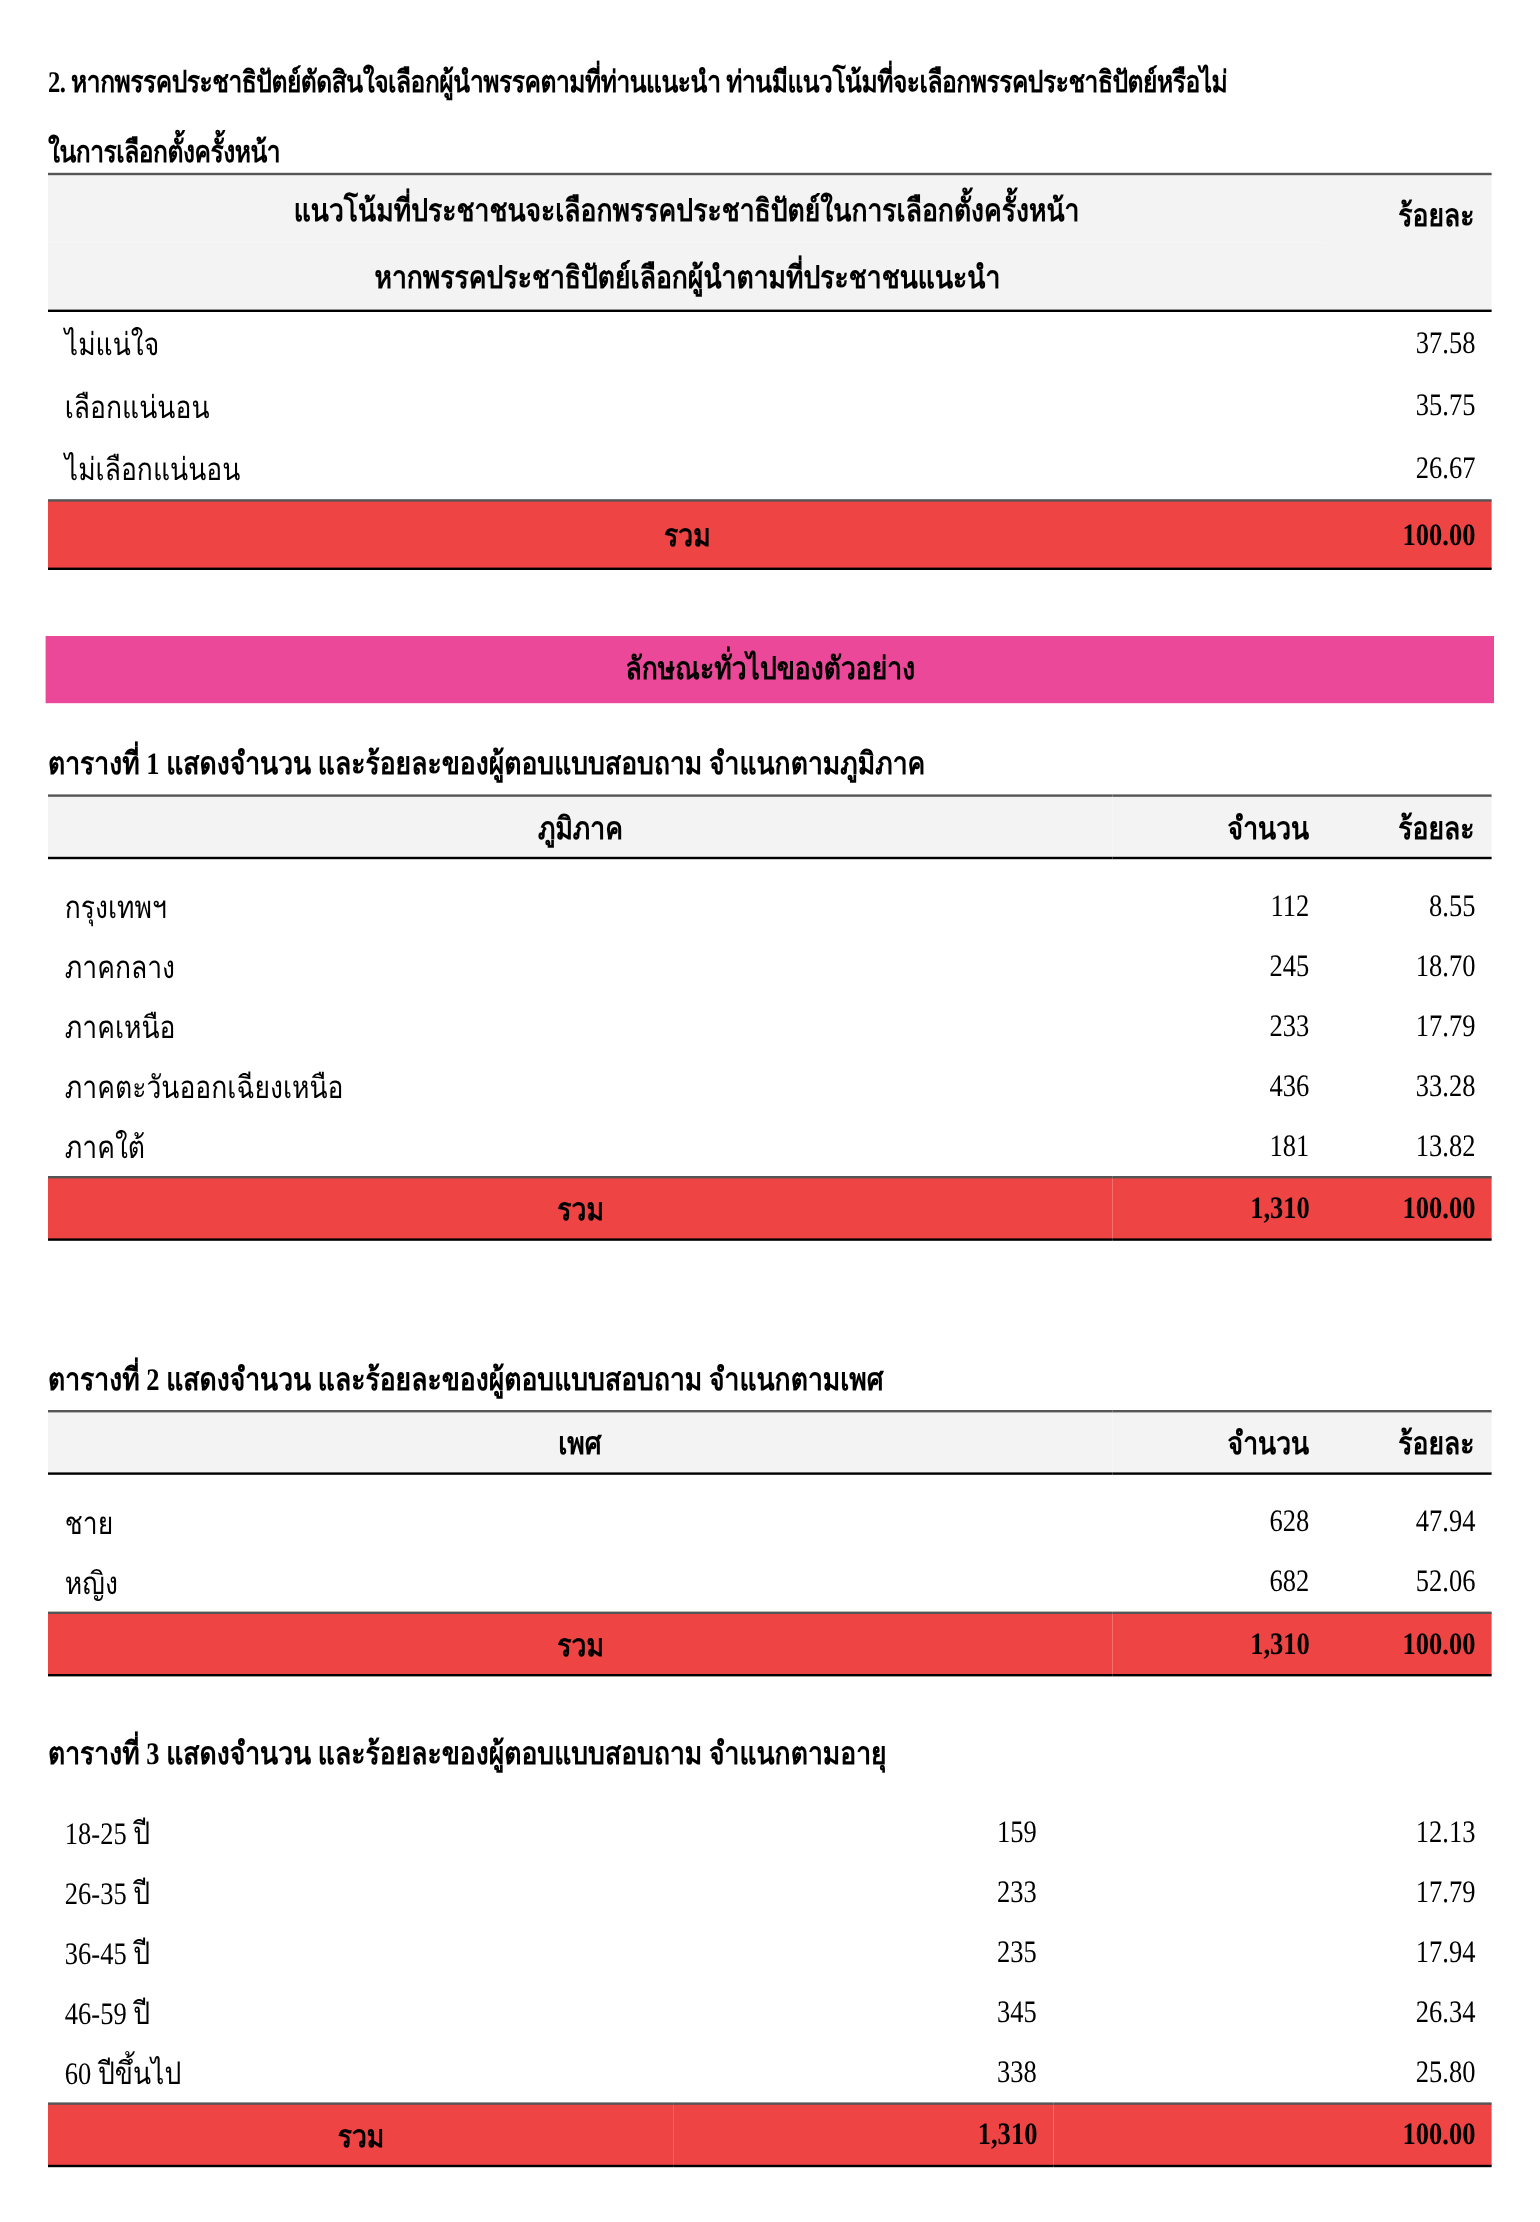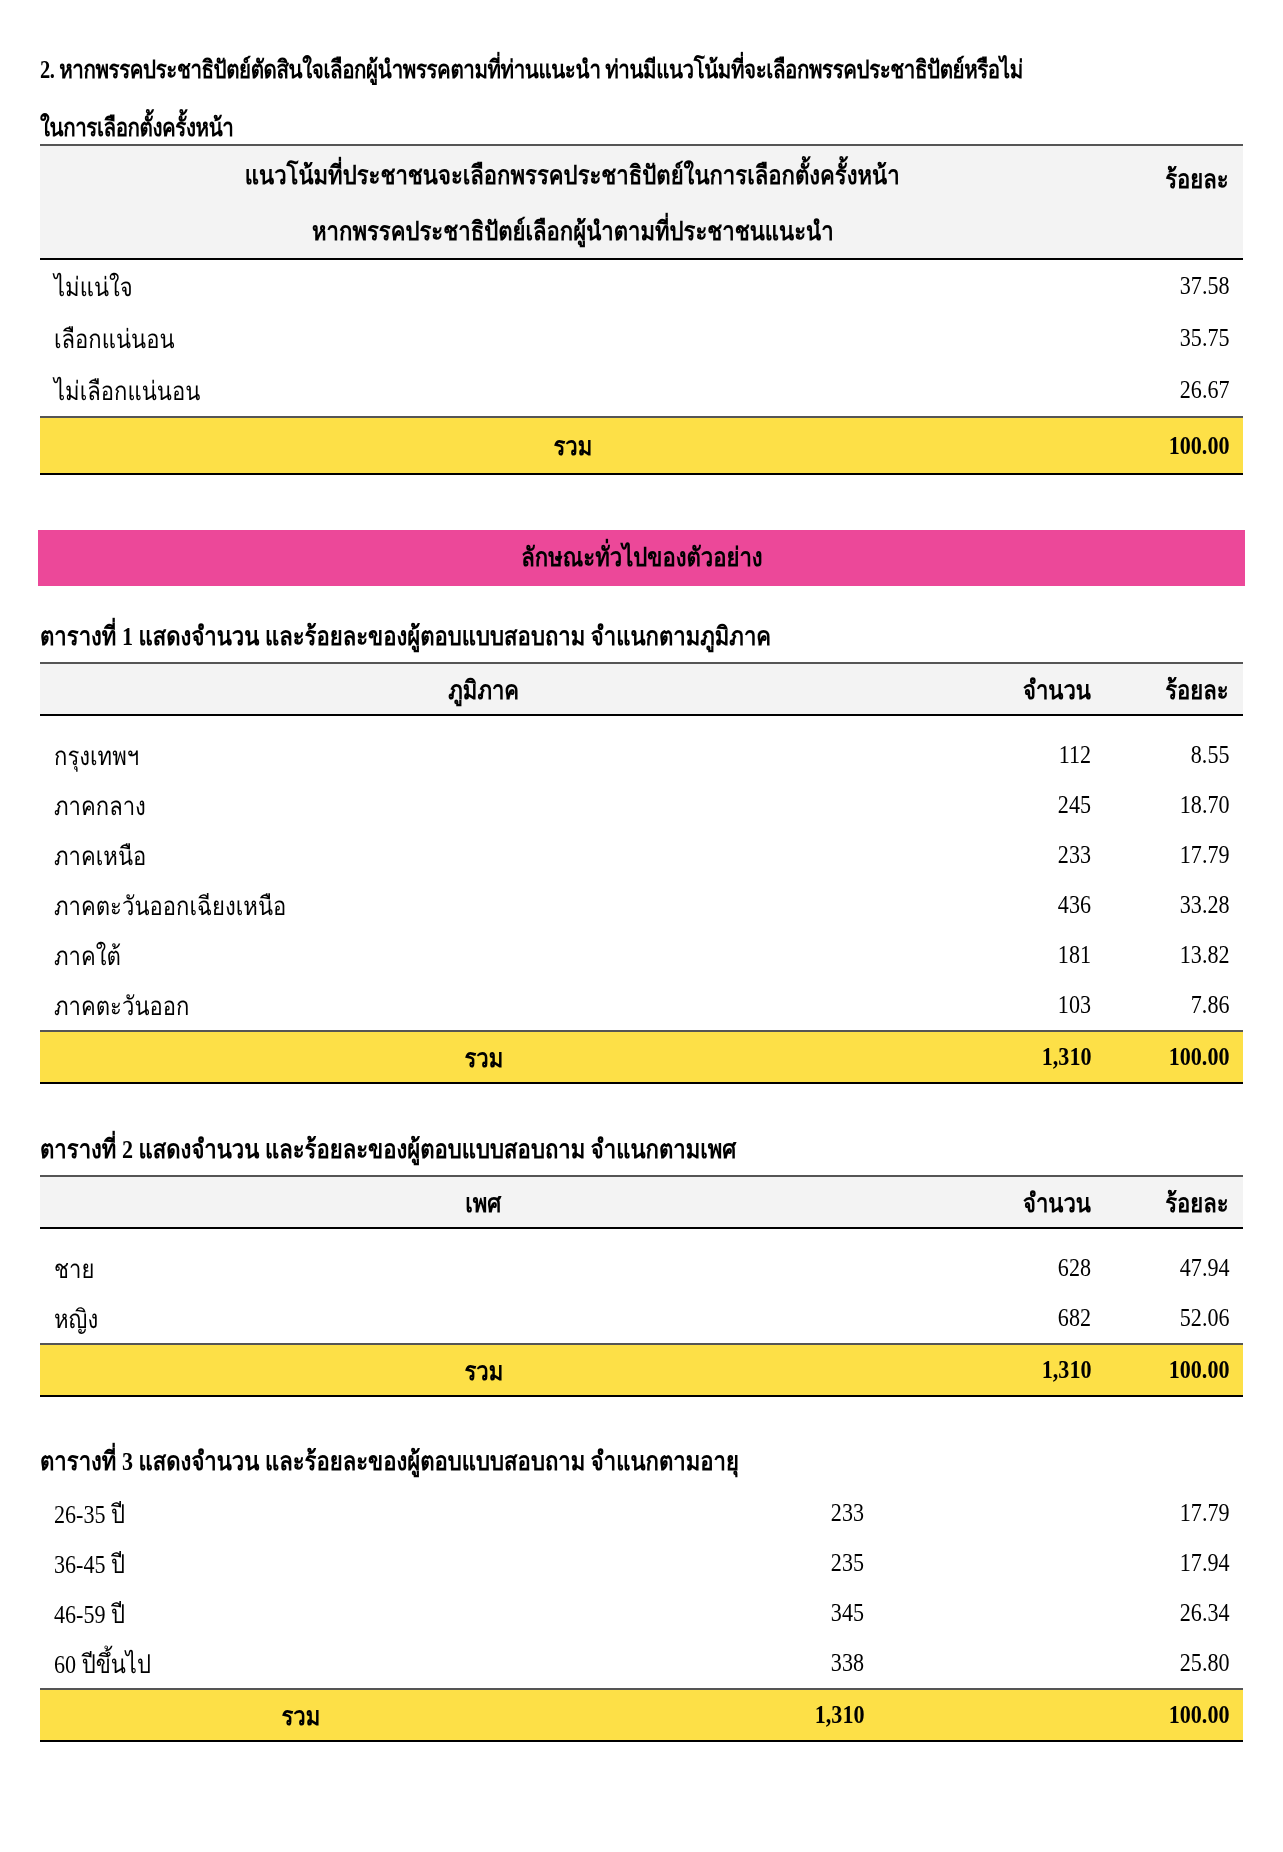--- a/index.html
+++ b/index.html
@@ -11,21 +11,21 @@
     .q-title {
       position: absolute; left: 40px; top: 40px; width: 1215px;
       font-weight: bold; font-size: 25px; line-height: 60px;
       letter-spacing: -0.5px; transform: scaleX(0.82); transform-origin: left top;
       white-space: nowrap;
     }
     .q-title .line { display: block; height: 58px; }
     table { border-collapse: collapse; position: absolute; left: 40px; width: 1203px; }
     td, th { padding: 0 14px; font-size: 26px; }
     .hdr { background: #f3f3f3; }
-    .total-row { background: #fde047; font-weight: bold; }
+    .total-row { background: #ef4444; font-weight: bold; }
     .top-border { border-top: 2px solid #555; }
     .bottom-border { border-bottom: 2px solid #000000; }
     .num { text-align: right; margin-top: 20px; }
     .center { text-align: center; }
     .bold { font-weight: bold; }
     .cond { display: inline-block; transform: scaleX(0.85); transform-origin: right center; white-space: nowrap; }
     .cond-l { display: inline-block; transform: scaleX(0.85); transform-origin: left center; white-space: nowrap; }
     .cond-c { display: inline-block; transform: scaleX(0.85); transform-origin: center center; white-space: nowrap; }
 
     #t0 { top: 144px; }
@@ -123,25 +123,20 @@
   <tr class="row">
     <td><span class="cond-l">ภาคตะวันออกเฉียงเหนือ</span></td>
     <td class="num"><span class="cond">436</span></td>
     <td class="num"><span class="cond">33.28</span></td>
   </tr>
   <tr class="row">
     <td><span class="cond-l">ภาคใต้</span></td>
     <td class="num"><span class="cond">181</span></td>
     <td class="num"><span class="cond">13.82</span></td>
   </tr>
-  <tr class="row">
-    <td><span class="cond-l">ภาคตะวันออก</span></td>
-    <td class="num"><span class="cond">103</span></td>
-    <td class="num"><span class="cond">7.86</span></td>
-  </tr>
   <tr class="total-row top-border bottom-border">
     <td class="center"><span class="cond-c">รวม</span></td>
     <td class="num"><span class="cond">1,310</span></td>
     <td class="num"><span class="cond">100.00</span></td>
   </tr>
 </tbody>
   </table>
 
 <div id="cap2" class="tbl-caption">ตารางที่ 2 แสดงจำนวน และร้อยละของผู้ตอบแบบสอบถาม จำแนกตามเพศ</div>
 <table id="t2" class="data-tbl">
@@ -165,20 +160,25 @@
     <td class="center"><span class="cond-c">รวม</span></td>
     <td class="num"><span class="cond">1,310</span></td>
     <td class="num"><span class="cond">100.00</span></td>
   </tr>
 </tbody>
   </table>
 
 <div id="cap3" class="tbl-caption">ตารางที่ 3 แสดงจำนวน และร้อยละของผู้ตอบแบบสอบถาม จำแนกตามอายุ</div>
 <table id="t3" class="data-tbl">
   <tbody>
+  <tr class="row first-row">
+    <td><span class="cond-l">18-25 ปี</span></td>
+    <td class="num"><span class="cond">159</span></td>
+    <td class="num"><span class="cond">12.13</span></td>
+  </tr>
   <tr class="row">
     <td><span class="cond-l">26-35 ปี</span></td>
     <td class="num"><span class="cond">233</span></td>
     <td class="num"><span class="cond">17.79</span></td>
   </tr>
   <tr class="row">
     <td><span class="cond-l">36-45 ปี</span></td>
     <td class="num"><span class="cond">235</span></td>
     <td class="num"><span class="cond">17.94</span></td>
   </tr>

